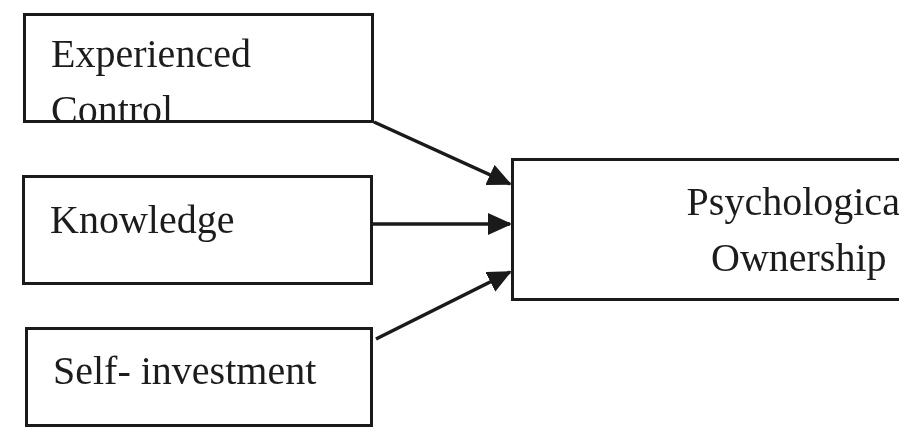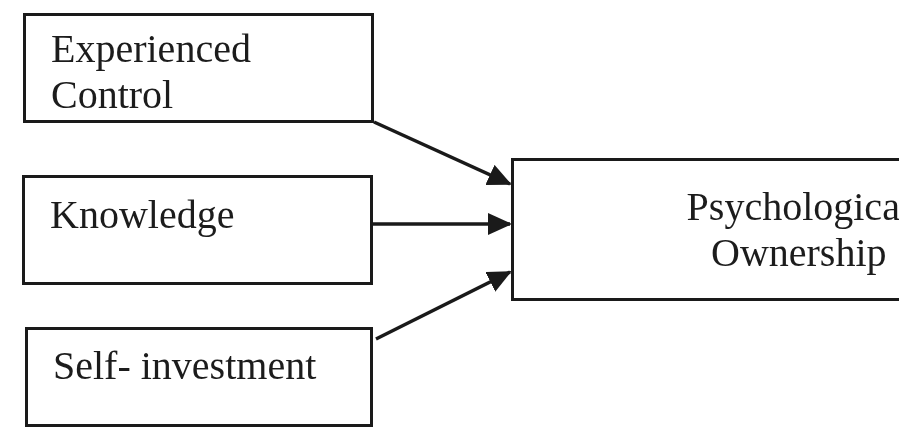--- a/index.html
+++ b/index.html
@@ -23,21 +23,21 @@
     height: 445px;
     pointer-events: none;
   }
   .box {
     position: absolute;
     box-sizing: border-box;
     border: 3px solid #1a1a1a;
     background: #ffffff;
     color: #1c1c1c;
     font-size: 40px;
-    line-height: 46px;
+    line-height: 56px;
   }
   .box .label {
     white-space: pre-line;
   }
   .box-experienced-control {
     left: 23px;
     top: 13px;
     width: 351px;
     height: 110px;
     padding: 10px 0 0 25px;

